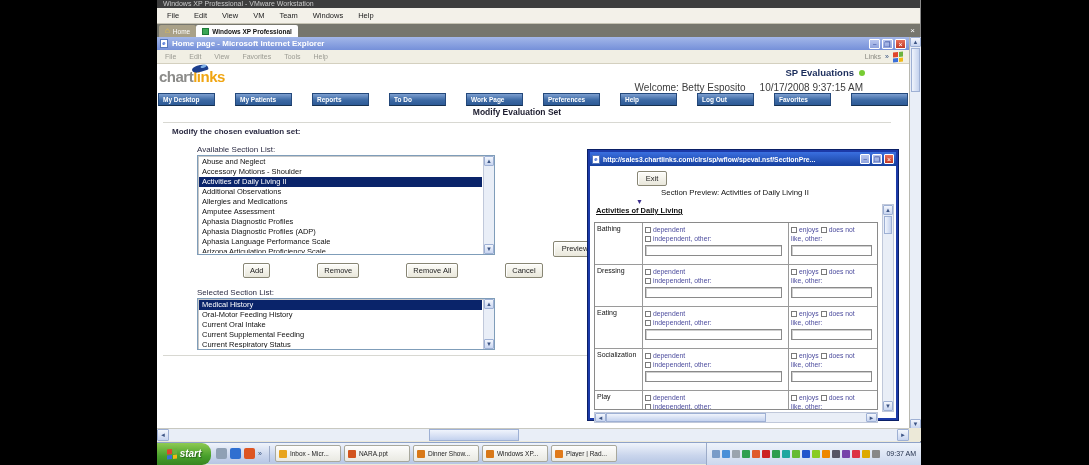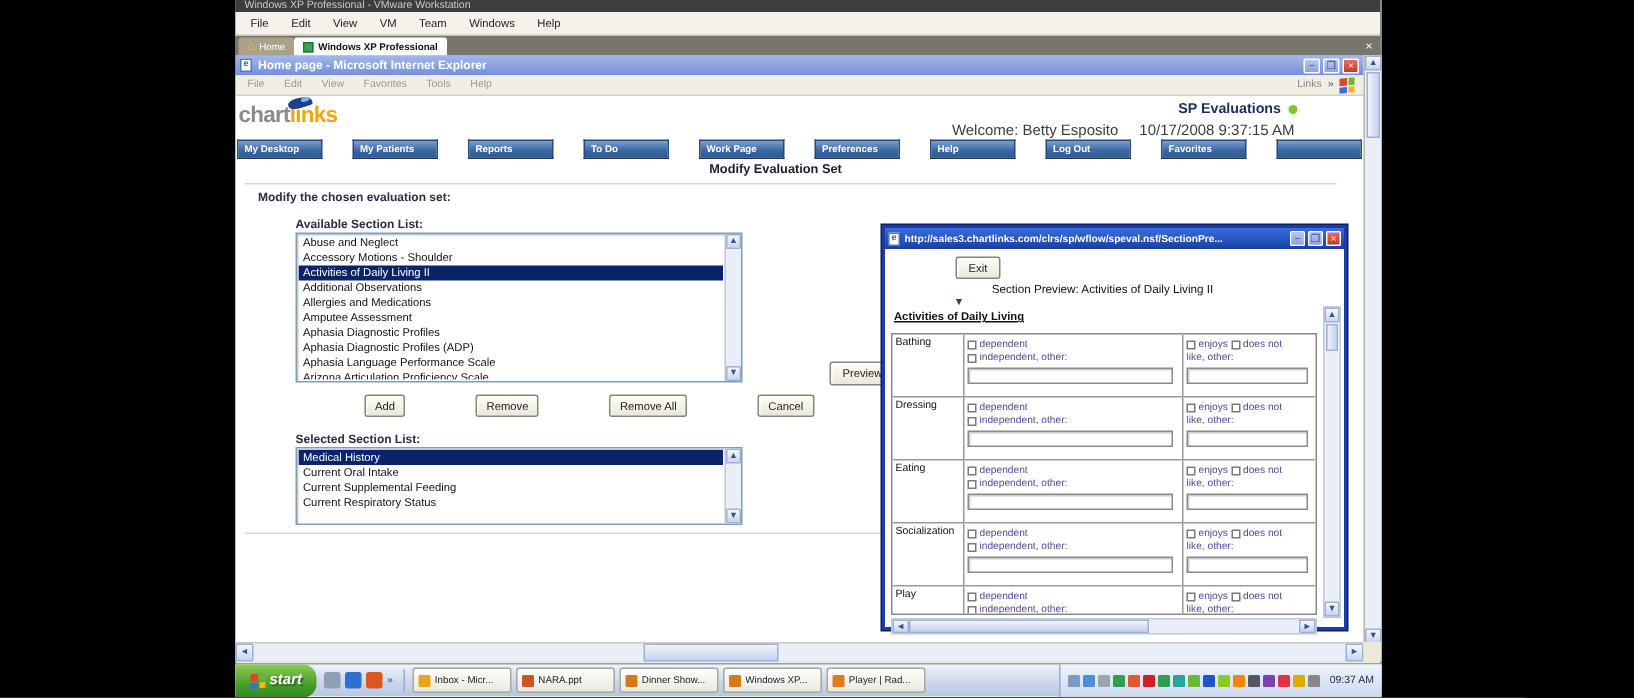--- a/index.html
+++ b/index.html
@@ -39,21 +39,21 @@
   #logo-swoosh i { position:absolute; right:1px; top:1px; width:6px; height:3px; background:#7fb2e8; border-radius:50%; display:block; }
   #sp-head { position:absolute; right:44px; top:3px; display:flex; align-items:center; gap:5px; }
   #sp-title { font-size:9.5px; font-weight:bold; color:#1b2d5c; }
   .green-dot { width:6px; height:6px; border-radius:50%; background:#77cc33; }
   #welcome-row { position:absolute; right:46px; top:18px; font-size:10px; color:#3c3c3c; display:flex; gap:14px; }
   #nav-row { position:absolute; left:1px; top:29px; width:750px; display:flex; justify-content:space-between; }
   .navbtn { width:57px; height:13px; background:linear-gradient(#7d9fd0 0%,#3c69a4 55%,#2d5a96 100%); border:1px solid #24497c; border-bottom-color:#16304f; color:#fff; font-size:6.5px; font-weight:bold; line-height:11px; padding-left:4px; white-space:nowrap; overflow:hidden; }
   #page-heading { position:absolute; left:0; top:43px; width:720px; text-align:center; font-size:8.5px; font-weight:bold; color:#1c1c2e; }
   .hr { position:absolute; left:6px; right:18px; height:1px; background:#d8d8d2; }
   #subheading { position:absolute; left:15px; top:63px; font-size:8px; font-weight:bold; color:#2c2c44; }
-  .list-label { position:absolute; left:40px; font-size:8px; font-weight:bold; color:#2c2c44; }
+  .list-label { position:absolute; left:40px; font-size:8px; font-weight:normal; color:#2c2c44; }
   .listbox { position:absolute; left:40px; width:298px; background:#fff; border:1px solid #7f9db9; box-shadow:inset 1px 1px 0 #c8c8c8; overflow:hidden; }
   .listbox .items { position:absolute; left:1px; top:1px; right:12px; bottom:1px; overflow:hidden; }
   .li { font-size:7.5px; line-height:10px; padding-left:3px; color:#111; white-space:nowrap; }
   .li.sel { background:#0a246a; color:#fff; }
   .vscroll { position:absolute; right:0; top:0; bottom:0; width:11px; background:#e9eef7; border-left:1px solid #c0c8da; display:flex; flex-direction:column; justify-content:space-between; }
   .sbtn { height:10px; background:linear-gradient(#f4f7fd,#c8d5f0); border:1px solid #9eb0d4; border-radius:1px; font-size:6px; line-height:9px; text-align:center; color:#3c5484; }
   .xpbtn { background:linear-gradient(#fdfdf9,#e9e7db); border:1px solid #888674; border-radius:2px; box-shadow:inset 1px 1px 0 #fff; font-size:7.5px; color:#222; text-align:center;margin-left:40px; }
   #preview-btn { position:absolute; left:356px; top:177px; width:44px; height:16px; line-height:14px; }
   #actions-row { position:absolute; left:46px; top:199px; display:flex; gap:7px; }
   .act { height:15px; line-height:13px; padding:0 6px; }
@@ -233,20 +233,21 @@
           <button class="xpbtn act">Cancel</button>
           <button class="xpbtn act">Up</button>
           <button class="xpbtn act">Down</button>
           <button class="xpbtn act">Done</button>
         </div>
 
       <div class="list-label" style="top:224px;">Selected Section List:</div>
       <div class="listbox" style="top:234px; height:52px;">
         <div class="items" id="sel-items">
             <div class="li sel">Medical History</div>
+            <div class="li">Oral-Motor Feeding History</div>
             <div class="li">Current Oral Intake</div>
             <div class="li">Current Supplemental Feeding</div>
             <div class="li">Current Respiratory Status</div>
           </div>
         <div class="vscroll">
           <span class="sbtn">▲</span>
           <span class="sbtn">▼</span>
         </div>
       </div>
       <div class="hr" style="top:291px;"></div>

